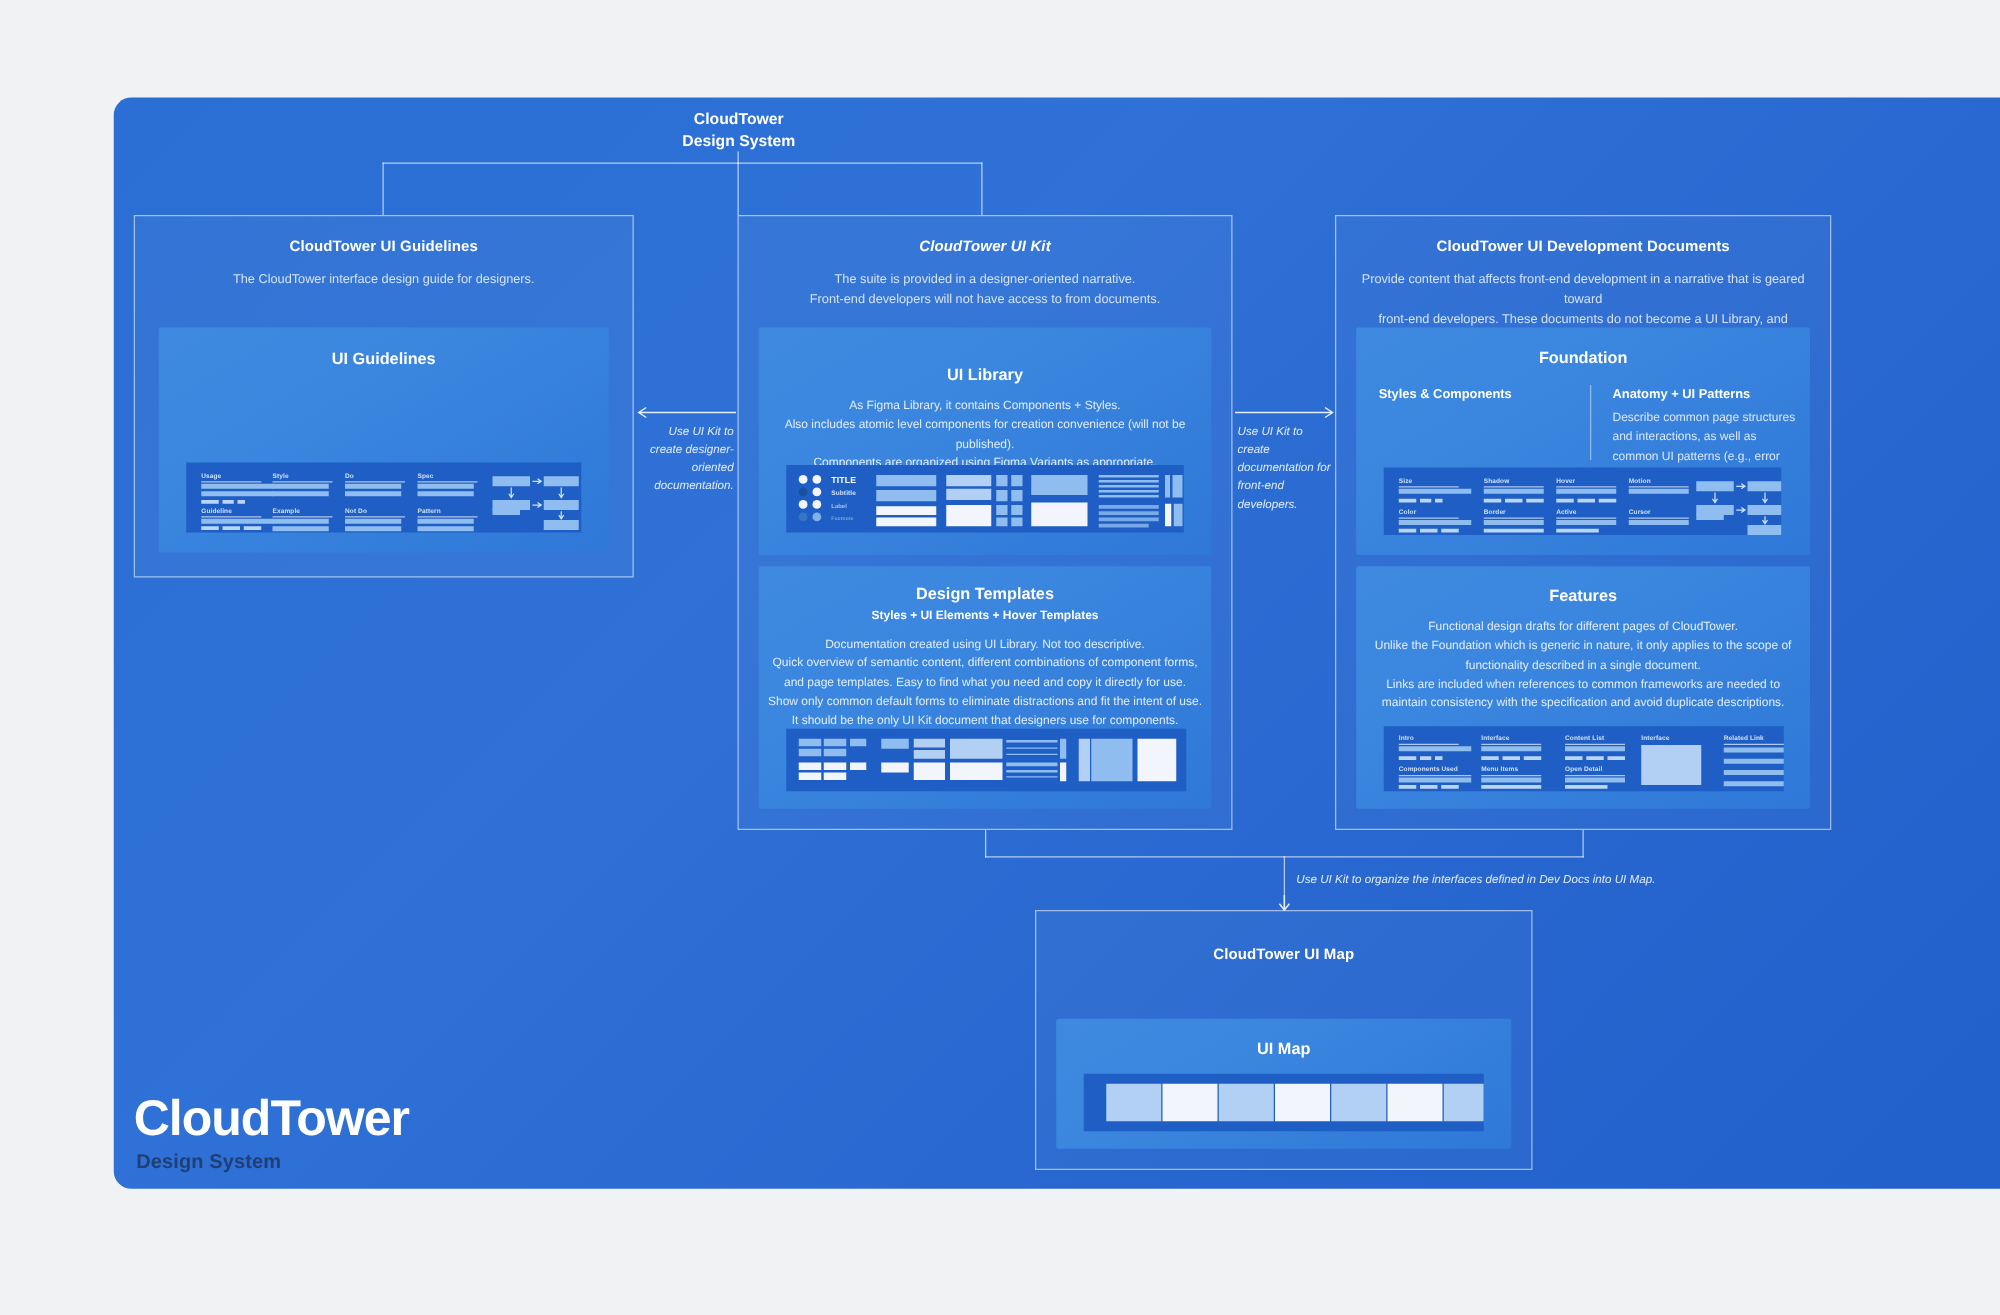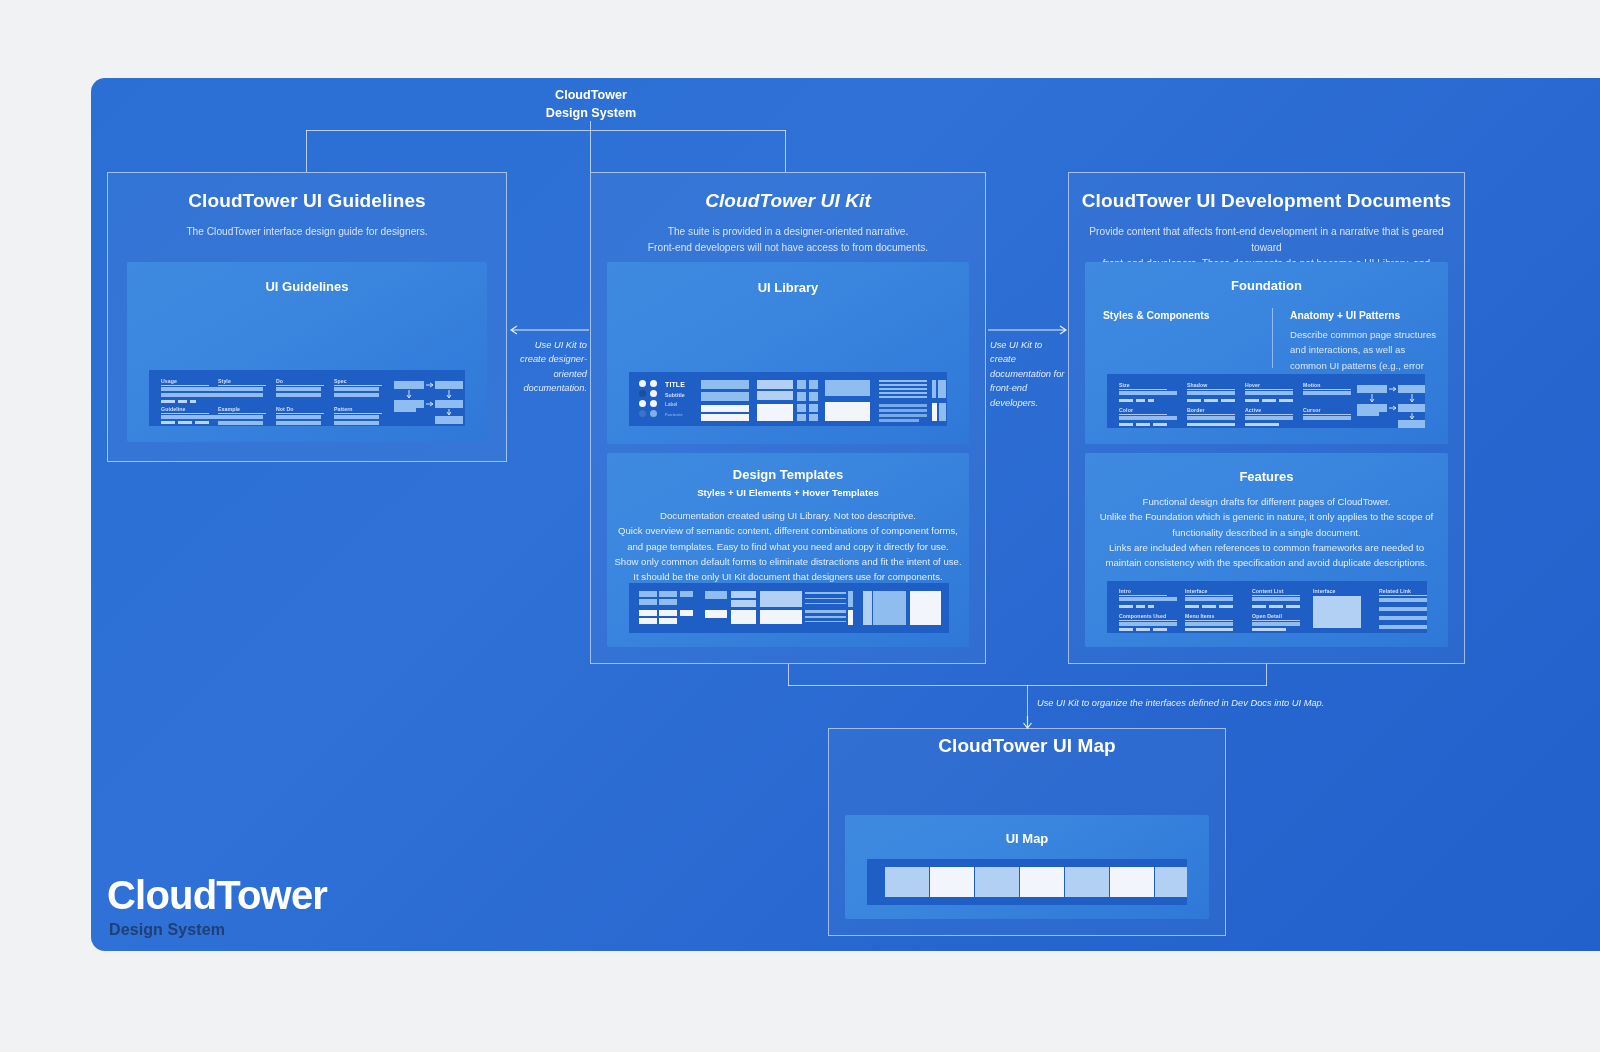--- a/index.html
+++ b/index.html
@@ -23,21 +23,21 @@
   
   .outline {
     position: absolute;
     border: 1px solid rgba(255,255,255,0.55);
     background: rgba(255,255,255,0.035);
   }
   .panel-title {
     text-align: center;
     color: #ffffff;
     font-weight: bold;
-    font-size: 19px;
+    font-size: 12px;
     letter-spacing: .1px;
   }
   .panel-desc {
     text-align: center;
     color: #d4e3f8;
     font-size: 10.2px;
     line-height: 1.55;
     margin-top: 12px;
   }
 
@@ -216,21 +216,24 @@
     </div>
   </div>
 
   <div class="outline" style="left:499px; top:94px; width:396px; height:492px;">
     <div class="panel-title" style="margin-top:17px;font-style:italic;">CloudTower UI Kit</div>
     <div class="panel-desc" style="padding:0 18px; white-space:pre-line;">The suite is provided in a designer-oriented narrative.
 Front-end developers will not have access to from documents.</div>
   </div>
 
   <div class="subcard" style="left:516px; top:184px; width:362px; height:182px;">
-    <div class="subcard-title" style="margin-top:18px;">UI Library</div>
+    <div class="subcard-title" style="margin-top:30px;">UI Library</div>
+    <div class="subcard-desc" style="padding:0 6px; white-space:pre-line;">As Figma Library, it contains Components + Styles.
+Also includes atomic level components for creation convenience (will not be published).
+Components are organized using Figma Variants as appropriate.</div>
 
     <div class="strip" style="left:22px; top:110px; width:318px; height:54px;">
 
       <div class="box white" style="left:10px; top:8px; width:7px; height:7px; border-radius:50%;"></div>
       <div class="box white" style="left:21px; top:8px; width:7px; height:7px; border-radius:50%;"></div>
       <div class="box" style="left:10px; top:18px; width:7px; height:7px; border-radius:50%; background:#1a4f9e;"></div>
       <div class="box white" style="left:21px; top:18px; width:7px; height:7px; border-radius:50%;"></div>
       <div class="box white" style="left:10px; top:28px; width:7px; height:7px; border-radius:50%;"></div>
       <div class="box white" style="left:21px; top:28px; width:7px; height:7px; border-radius:50%;"></div>
       <div class="box" style="left:10px; top:38px; width:7px; height:7px; border-radius:50%; background:#3b73c6;"></div>
@@ -478,21 +481,21 @@
   <div class="conn v" style="left:1175px; top:586px; height:22px;"></div>
   <div class="conn v" style="left:936px; top:607px; height:40px;"></div>
   <svg class="arrowhead" style="left:930px; top:638px; width:14px; height:14px;" viewBox="0 0 14 14">
     <g stroke="#e4eefc" stroke-width="1.2" fill="none">
       <path d="M6.5 0 L6.5 12 M2.5 7 L6.5 12 L10.5 7"></path>
     </g>
   </svg>
   <div class="note" style="left:946px; top:618px; width:330px; text-align:left;">Use UI Kit to organize the interfaces defined in Dev Docs into UI Map.</div>
 
   <div class="outline" style="left:737px; top:650px; width:398px; height:208px;">
-    <div class="panel-title" style="margin-top:6px;">CloudTower UI Map</div>
+    <div class="panel-title" style="margin-top:27px;">CloudTower UI Map</div>
   </div>
 
   <div class="subcard" style="left:754px; top:737px; width:364px; height:104px;">
     <div class="subcard-title" style="margin-top:16px;">UI Map</div>
     <div class="strip" style="left:22px; top:44px; width:320px; height:46px;">
       <div class="box pale" style="left:18px; top:8px; width:44px; height:30px;"></div>
       <div class="box white" style="left:63px; top:8px; width:44px; height:30px;"></div>
       <div class="box pale" style="left:108px; top:8px; width:44px; height:30px;"></div>
       <div class="box white" style="left:153px; top:8px; width:44px; height:30px;"></div>
       <div class="box pale" style="left:198px; top:8px; width:44px; height:30px;"></div>

